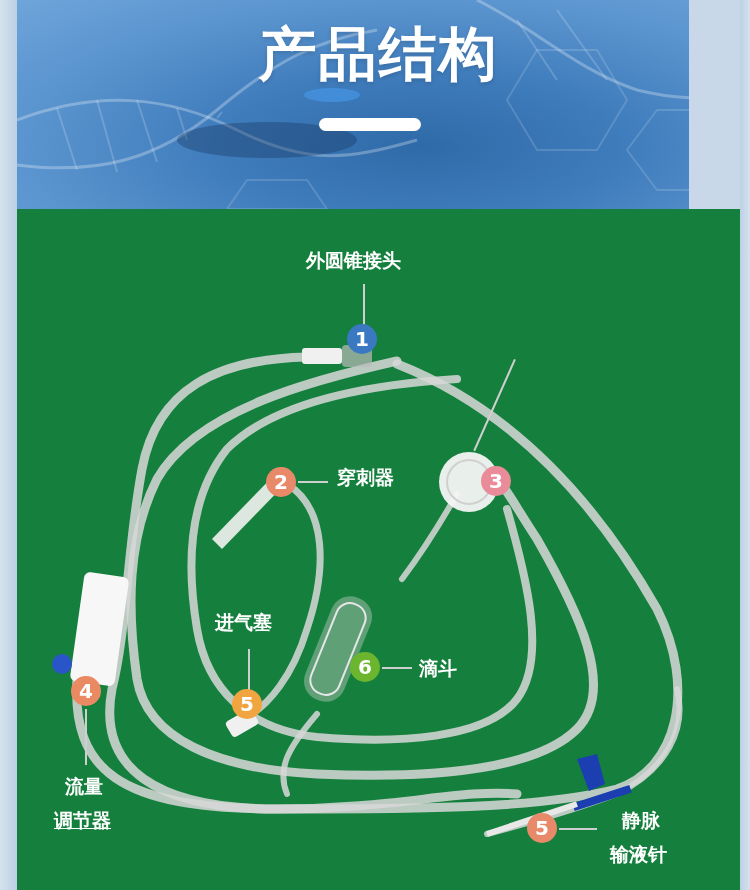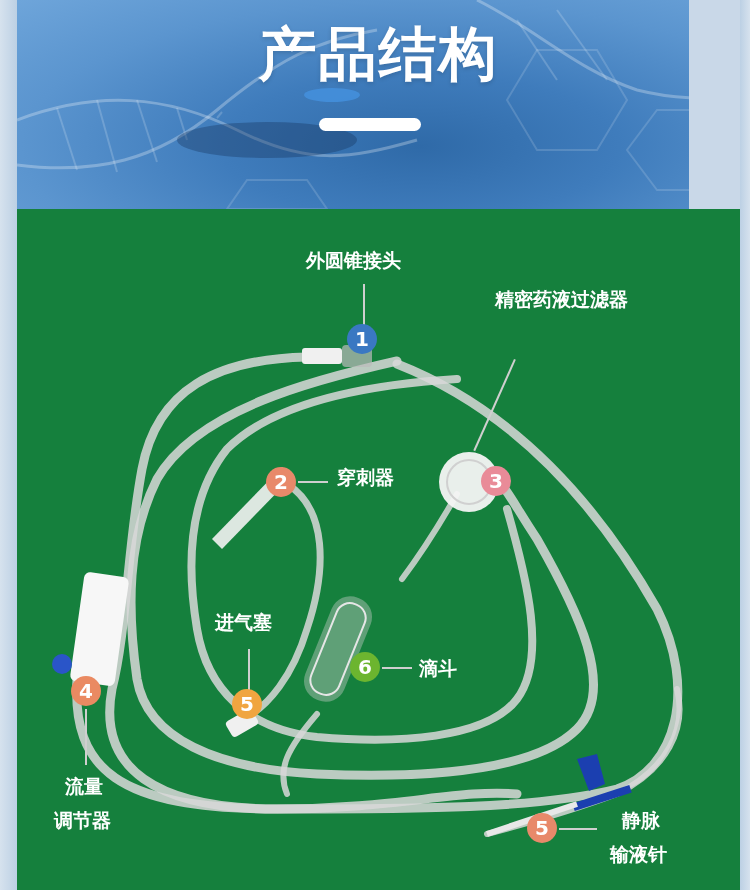--- a/index.html
+++ b/index.html
@@ -90,39 +90,38 @@
 
     <polygon points="560,550 580,545 588,575 572,582" fill="#1b3fb0"></polygon>
     <rect x="555" y="585" width="60" height="8" fill="#1b3fb0" transform="rotate(-18 585 589)"></rect>
     <path d="M470,625 C500,615 530,605 560,595" stroke="#e8e8e8" stroke-width="6" fill="none"></path>
   </svg>
 
   <div class="label" style="left:289px; top:38px;">外圆锥接头</div>
   <div class="leader" style="left:346px; top:75px; width:2px; height:44px;"></div>
   <div class="badge" style="left:330px; top:115px; background:#3a78c2;">1</div>
 
-  <div class="label" style="left:478px; top:77px;">精密药液过滤器</div>
   <div class="leader" style="left:497px; top:150px; width:2px; height:100px; transform:rotate(24deg); transform-origin:top left;"></div>
   <div class="badge" style="left:464px; top:257px; background:#e98b98;">3</div>
 
   <div class="badge" style="left:249px; top:258px; background:#e8896a;">2</div>
   <div class="leader" style="left:281px; top:272px; width:30px; height:2px;"></div>
   <div class="label" style="left:320px; top:255px;">穿刺器</div>
 
   <div class="label" style="left:198px; top:400px;">进气塞</div>
   <div class="leader" style="left:231px; top:440px; width:2px; height:42px;"></div>
   <div class="badge" style="left:215px; top:480px; background:#f0a540;">5</div>
 
   <div class="badge" style="left:333px; top:443px; background:#6cb52f;">6</div>
   <div class="leader" style="left:365px; top:458px; width:30px; height:2px;"></div>
   <div class="label" style="left:402px; top:446px;">滴斗</div>
 
   <div class="badge" style="left:54px; top:467px; background:#ea8a62;">4</div>
   <div class="leader" style="left:68px; top:500px; width:2px; height:56px;"></div>
   <div class="label" style="left:48px; top:564px;">流量</div>
-  <div class="label" style="left:37px; top:598px;">调节器</div>
+  <div class="label" style="left:37px; top:598px;text-decoration:underline;">调节器</div>
 
   <div class="badge" style="left:510px; top:604px; background:#e8896a;">5</div>
   <div class="leader" style="left:542px; top:619px; width:38px; height:2px;"></div>
   <div class="label" style="left:605px; top:598px;">静脉</div>
   <div class="label" style="left:593px; top:632px;">输液针</div>
 
 </div>
 
 </body></html>

